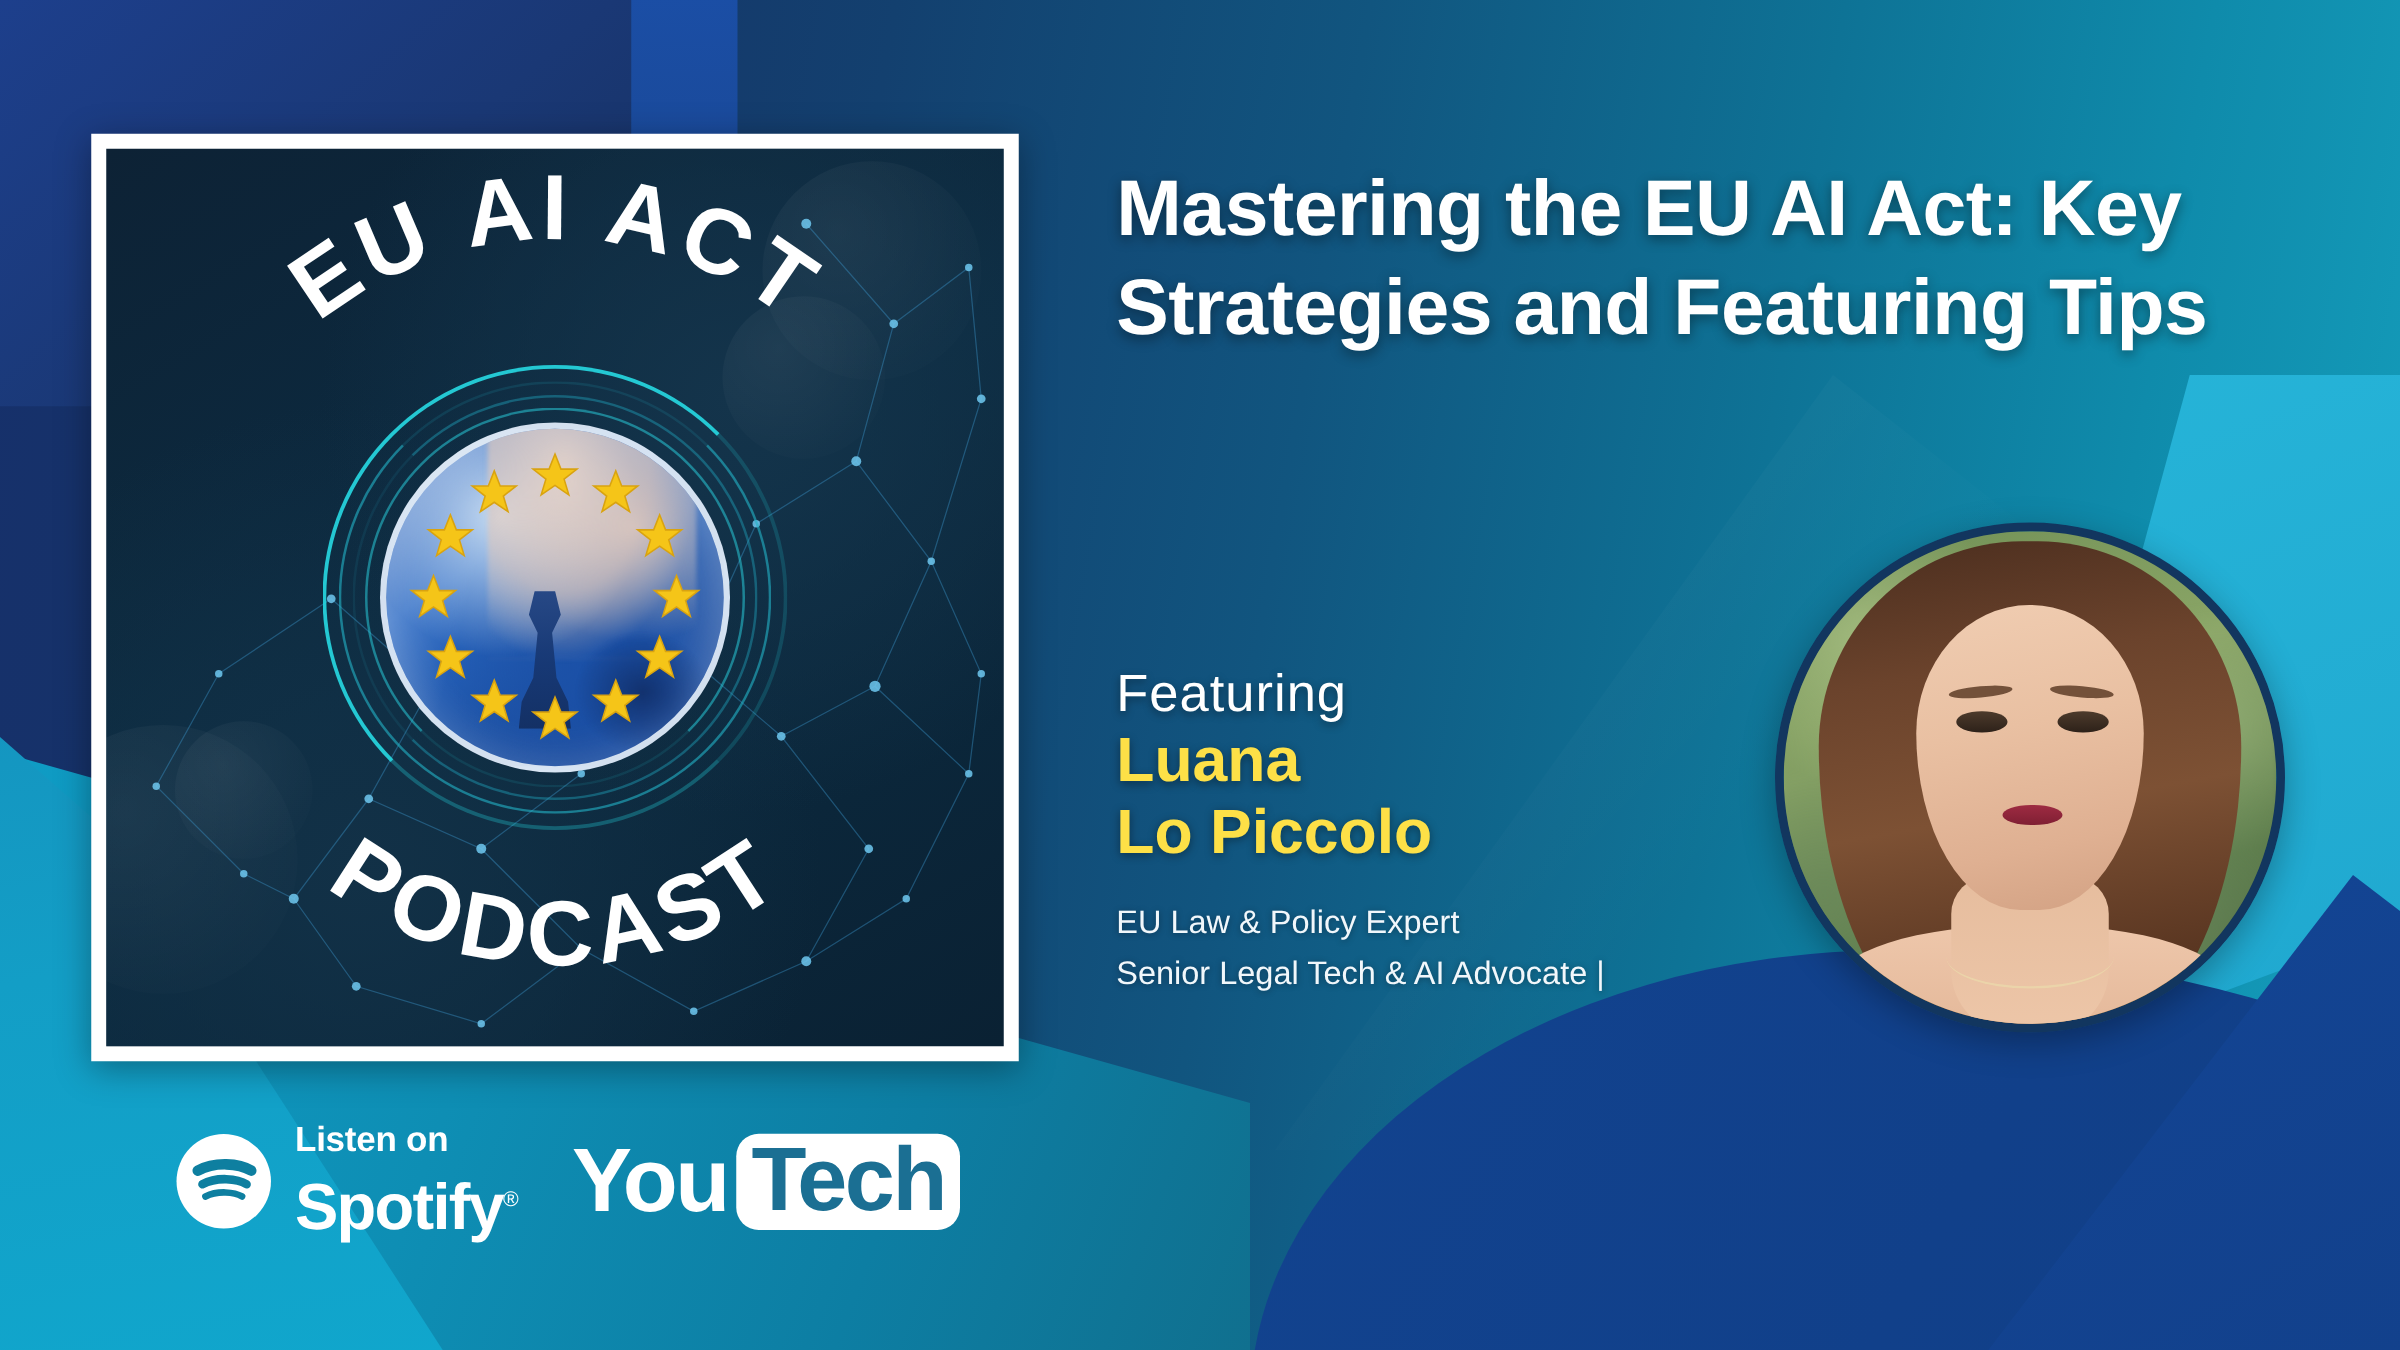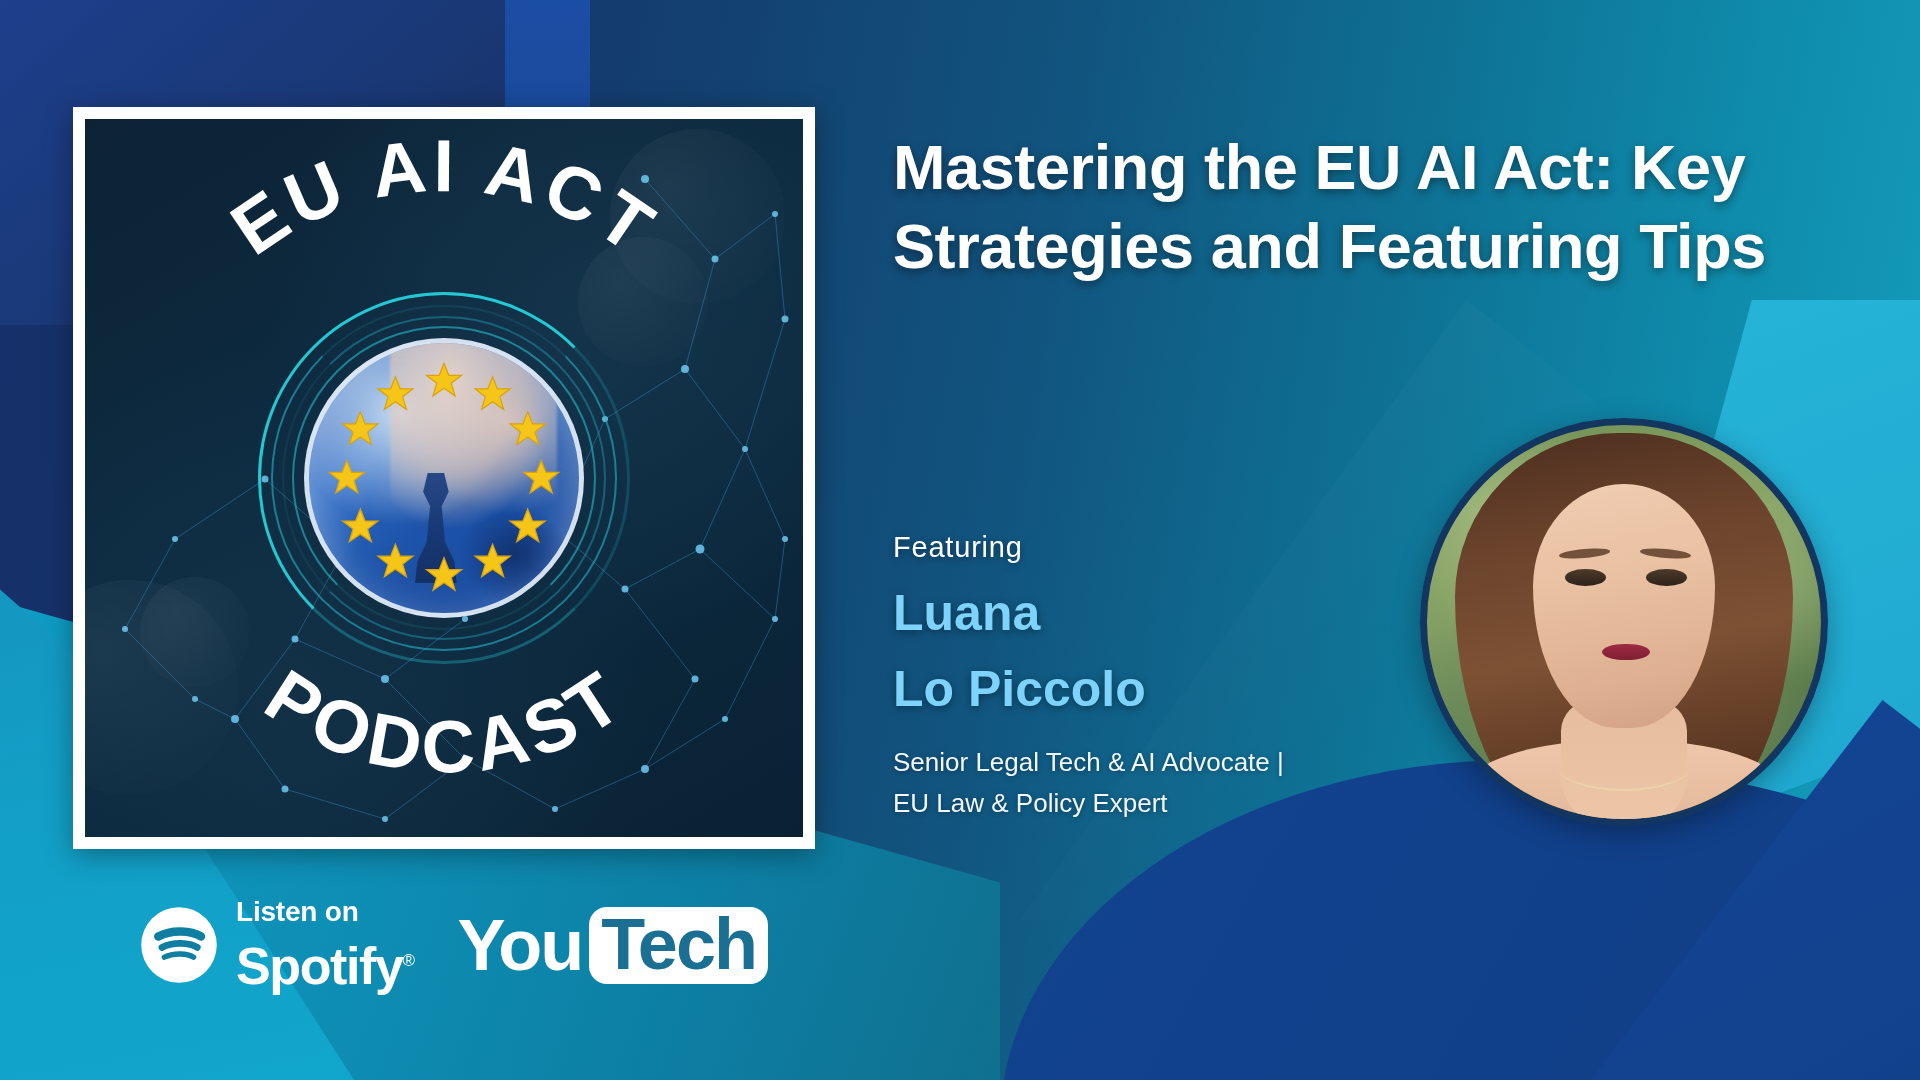--- a/index.html
+++ b/index.html
@@ -145,26 +145,26 @@
 
   
   .headline {
     position:absolute; left:893px; top:128px; width:940px;
     color:#ffffff; font-size:63px; font-weight:bold; line-height:1.26;
     letter-spacing:-.4px;
     text-shadow:0 3px 10px rgba(0,0,0,.42);
   }
   .feat-block { position:absolute; left:893px; top:530px; width:560px; }
   .featuring {
-    color:#ffffff; font-size:29px; font-weight:400; line-height:1.2;
+    color:#ffffff; font-size:42px; font-weight:400; line-height:1.2;
     letter-spacing:.8px; text-shadow:0 2px 7px rgba(0,0,0,.40);
   }
   .guest-name {
-    color:#7dd3fc; font-size:50px; font-weight:bold; line-height:1.13;
-    margin-top:20px; text-shadow:0 2px 8px rgba(0,0,0,.40);
+    color:#fde047; font-size:50px; font-weight:bold; line-height:1.13;
+    margin-top:0; text-shadow:0 2px 8px rgba(0,0,0,.40);
   }
   .guest-title {
     color:#f1f7fb; font-size:26px; font-weight:400; line-height:1.58;
     margin-top:24px; text-shadow:0 1px 5px rgba(0,0,0,.35);
   }
 
   
   .avatar {
     position:absolute; left:1420px; top:418px; width:408px; height:408px;
     border-radius:50%; border:7px solid #12365f; overflow:hidden;
@@ -364,22 +364,22 @@
   </div>
 </div>
 
 <div class="headline">Mastering the EU AI Act: Key Strategies and Featuring Tips</div>
 
 <div class="feat-block">
   <div class="featuring">Featuring</div>
   <div class="guest-name">Luana</div>
   <div class="guest-name">Lo Piccolo</div>
   <div class="guest-title">
+    <div>EU Law &amp; Policy Expert</div>
     <div>Senior Legal Tech &amp; AI Advocate |</div>
-    <div>EU Law &amp; Policy Expert</div>
   </div>
 </div>
 
 <div class="avatar">
   <div class="av-bokeh"></div>
   <div class="av-hair"></div>
   <div class="av-shoulder"></div>
   <div class="av-neck"></div>
   <div class="av-face"></div>
   <div class="av-brow l"></div>

